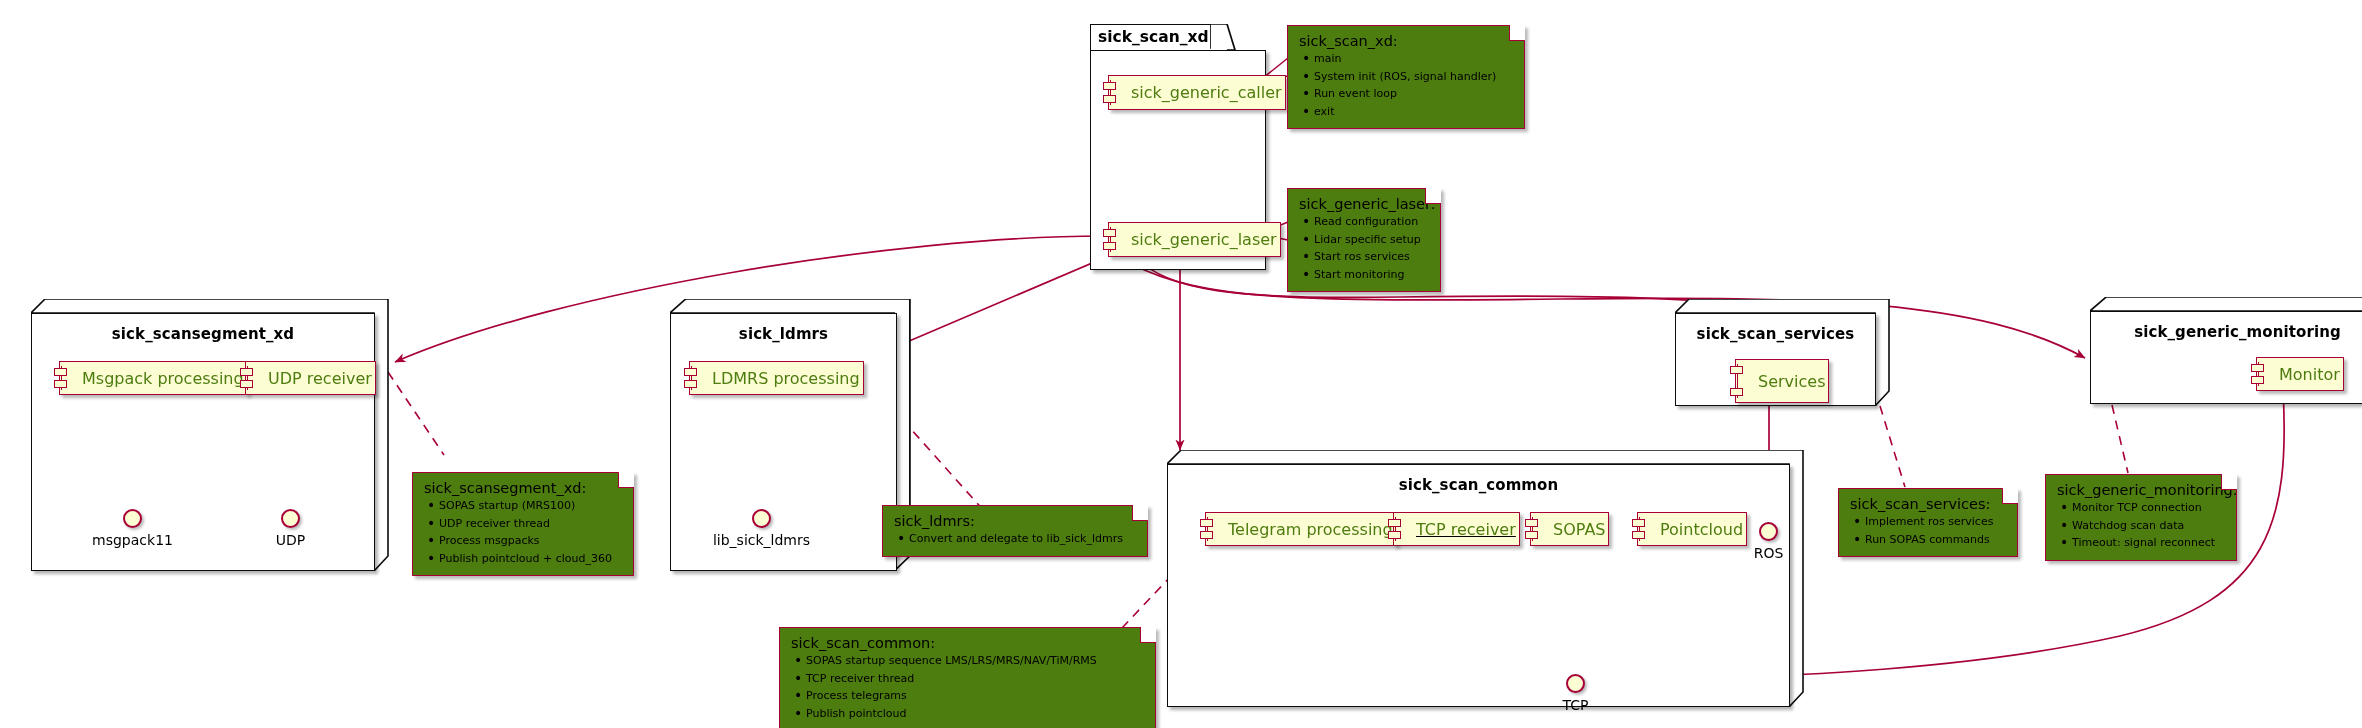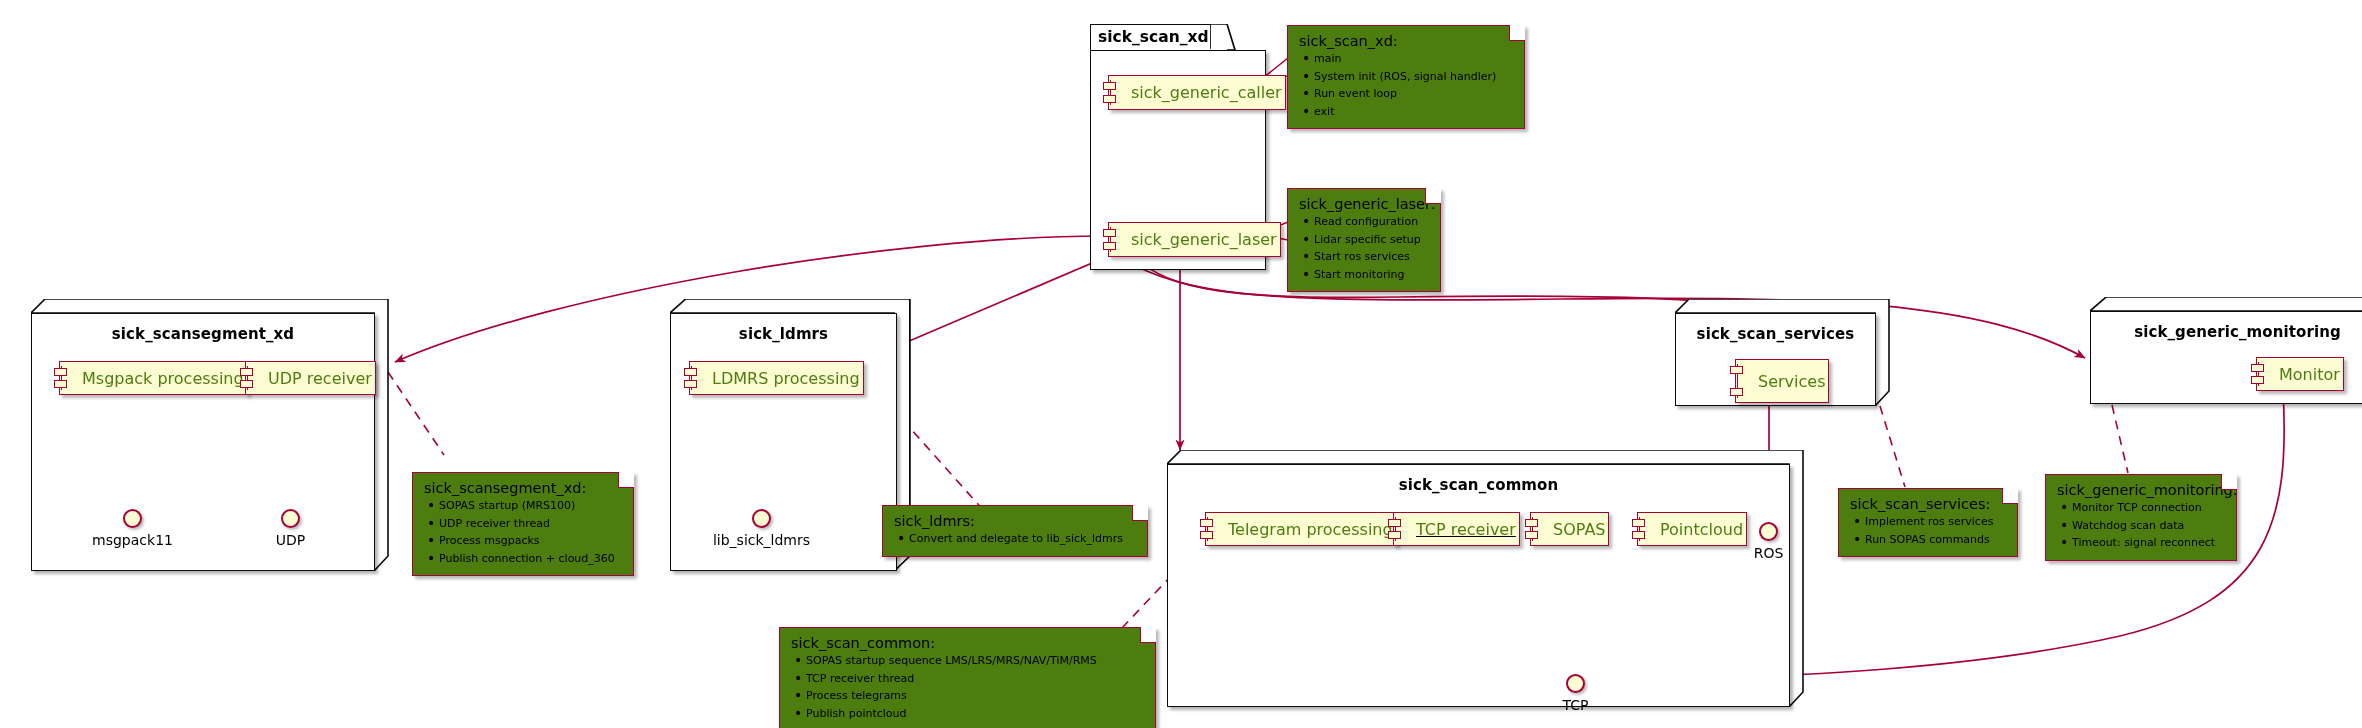--- a/index.html
+++ b/index.html
@@ -317,21 +317,21 @@
     </ul>
   </div>
 
   <div class="note" style="left:412px;top:472px;width:222px;">
     <span class="fold"></span>
     <div class="ntitle">sick_scansegment_xd:</div>
     <ul>
       <li>SOPAS startup (MRS100)</li>
       <li>UDP receiver thread</li>
       <li>Process msgpacks</li>
-      <li>Publish connection + cloud_360</li>
+      <li>Publish pointcloud + cloud_360</li>
     </ul>
   </div>
 
   <div class="note" style="left:882px;top:505px;width:266px;">
     <span class="fold"></span>
     <div class="ntitle">sick_ldmrs:</div>
     <ul>
       <li>Convert and delegate to lib_sick_ldmrs</li>
     </ul>
   </div>

